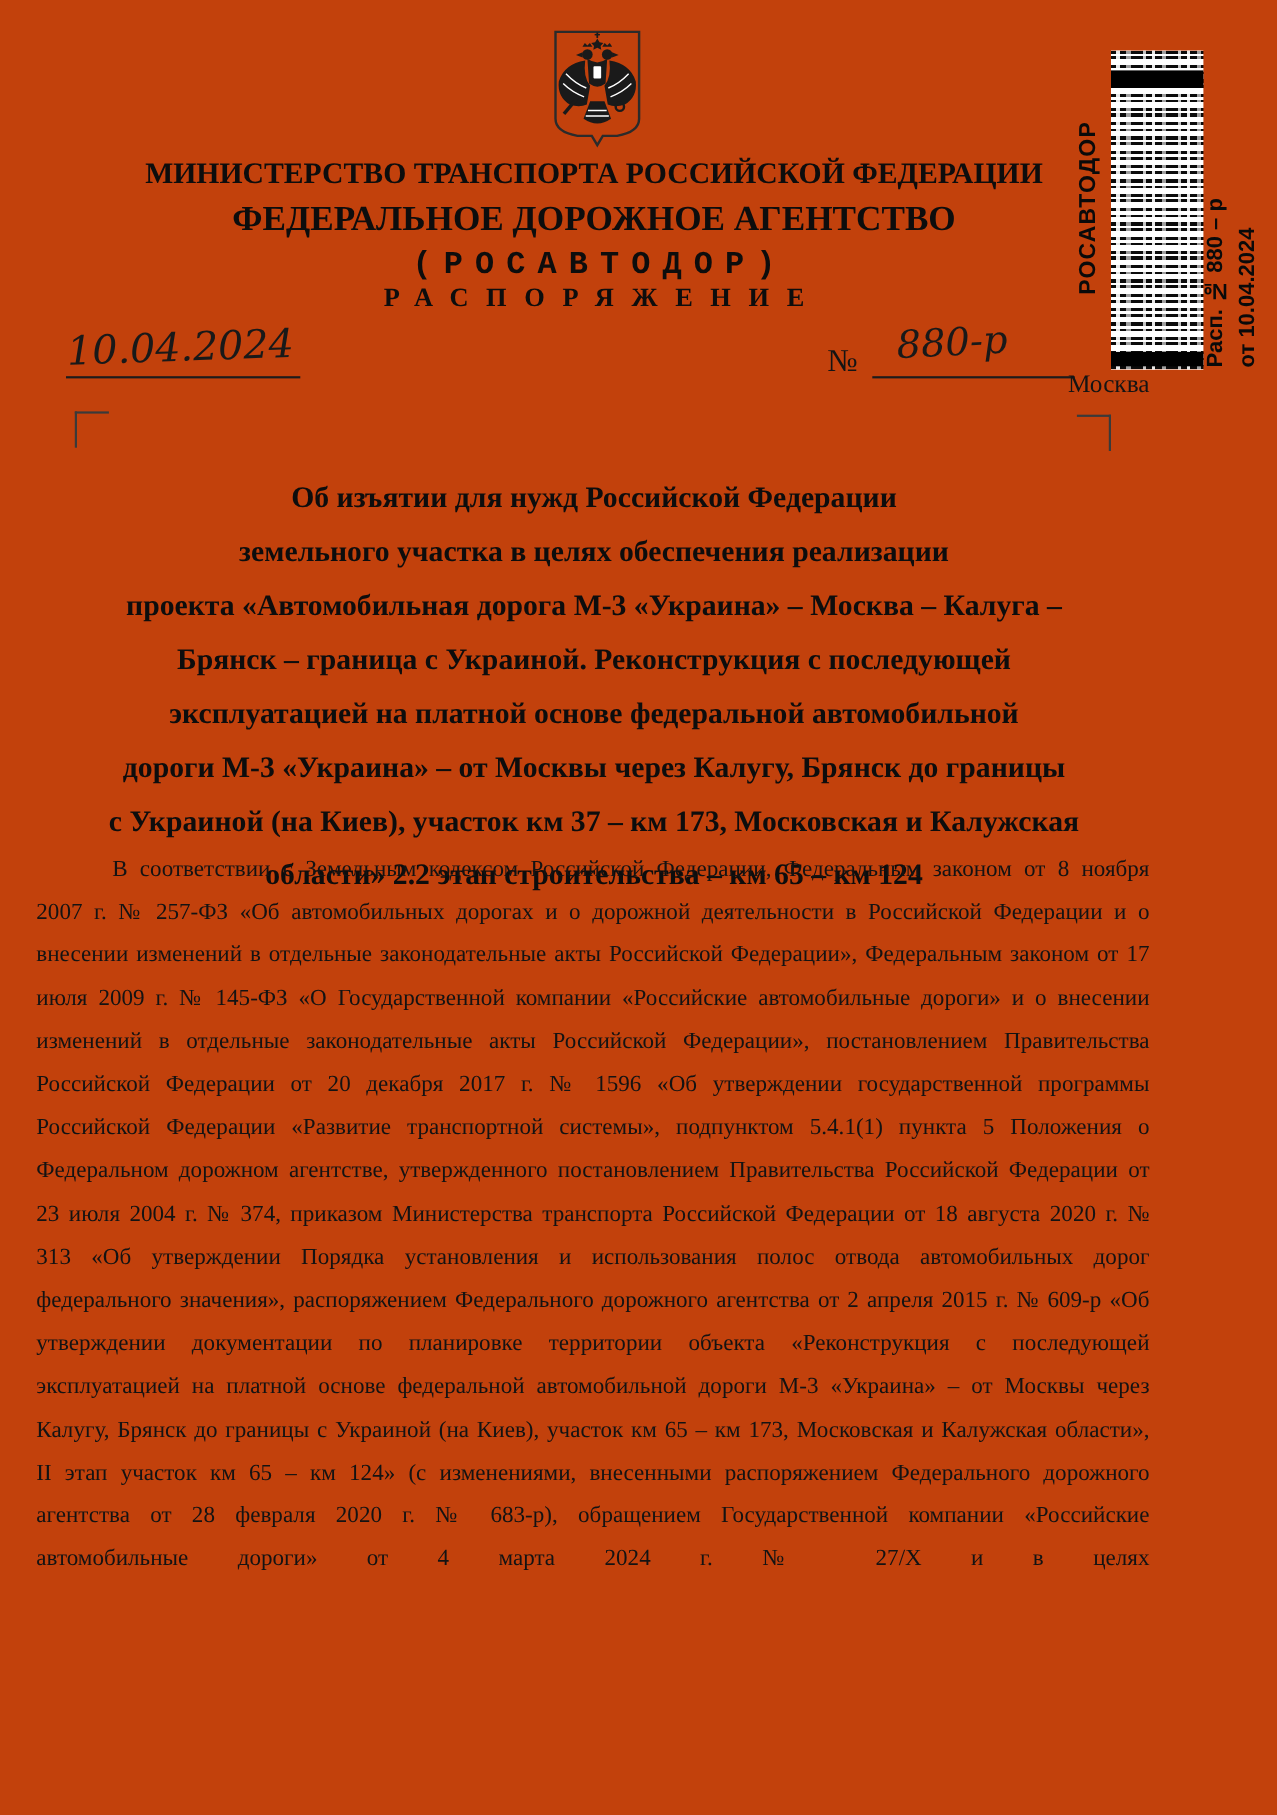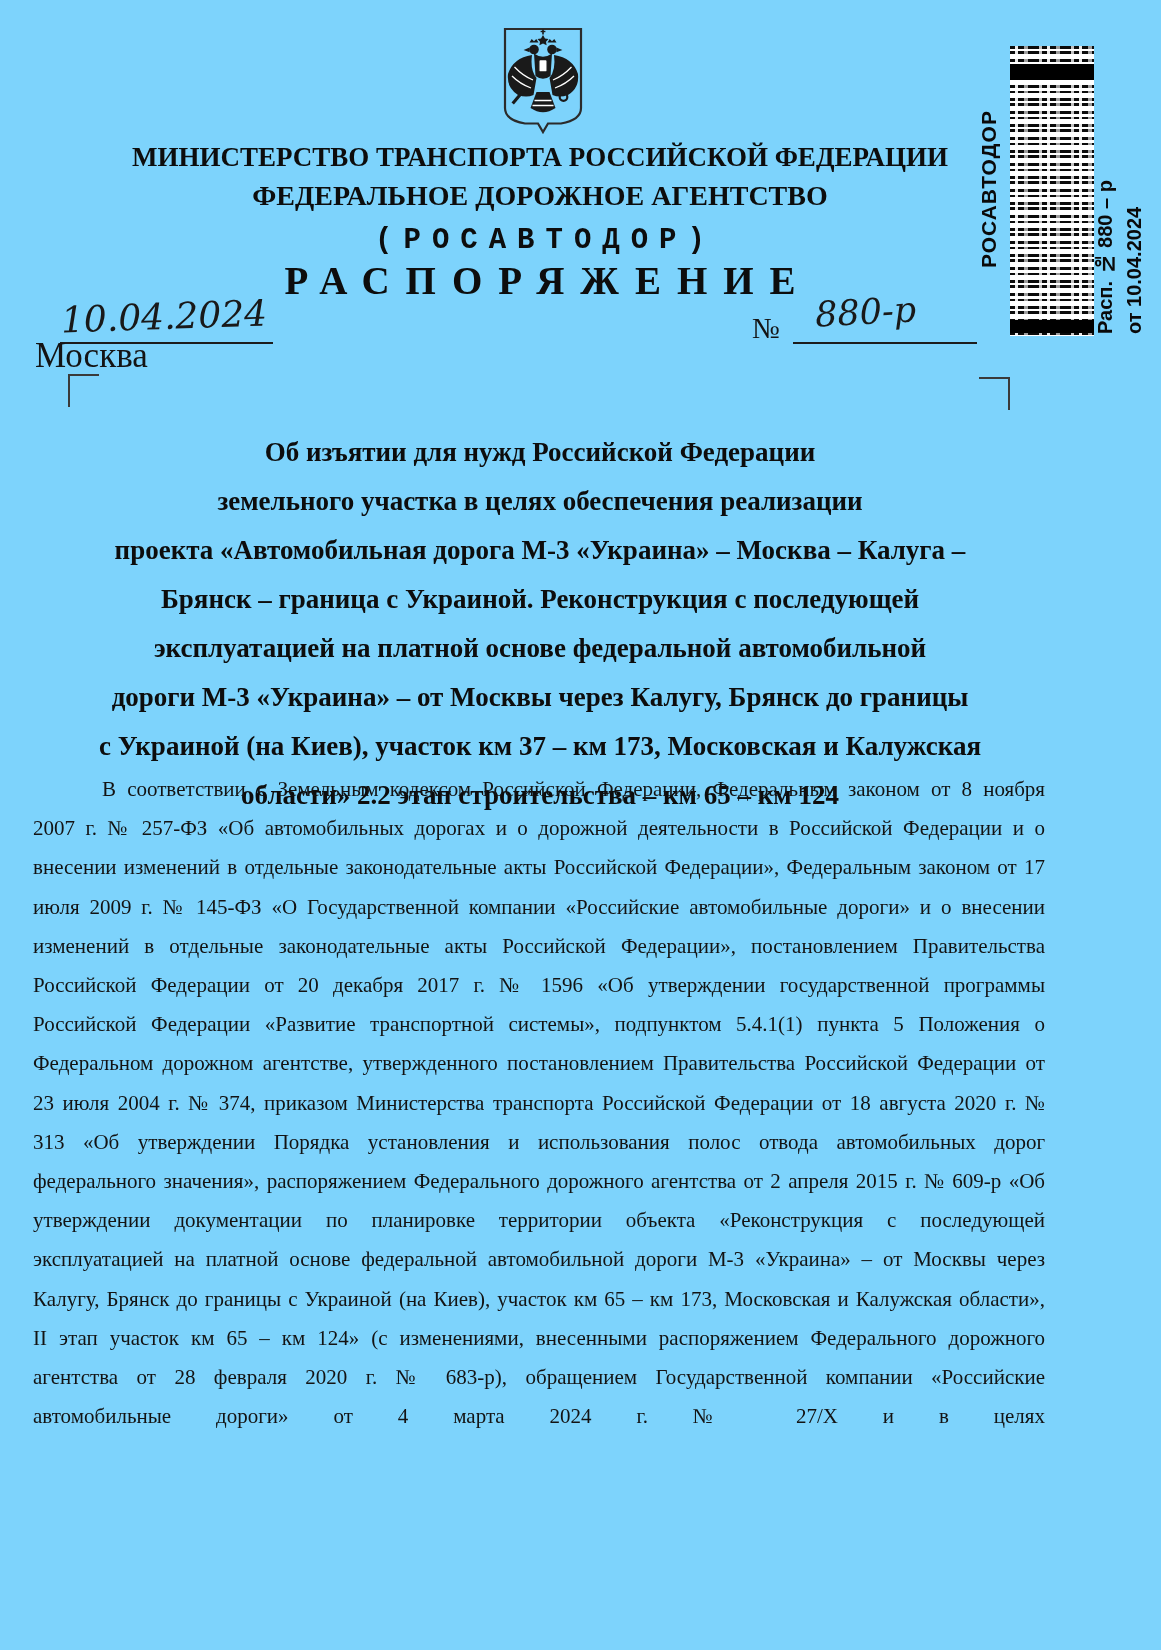--- a/index.html
+++ b/index.html
@@ -1,47 +1,47 @@
 <!DOCTYPE html>
 <html><head>
 <meta charset="utf-8">
 <style>
   * { margin:0; padding:0; box-sizing:border-box; }
   html,body { background:#e8e8e8; }
   .page {
     position:relative; width:1161px; height:1650px; margin:0 auto;
-    background:#7dd3fc; overflow:hidden; color:#141414;
+    background:#c2410c; overflow:hidden; color:#141414;
     font-family:"Liberation Serif", serif;
   }
   .abs { position:absolute; }
 
   
   .emblem { left:497px; top:26px; width:92px; height:110px; }
 
   
   .hdr { left:30px; width:1020px; text-align:center; font-weight:bold; white-space:nowrap; color:#0d0d0d; }
   .hdr-ministry { top:142px; font-size:27px; }
-  .hdr-agency   { top:180px; font-size:28px; }
+  .hdr-agency   { top:180px; font-size:32px; }
   .hdr-rosav    { top:224px; font-size:29px; letter-spacing:11px; padding-left:11px;font-family:Liberation Mono, monospace; }
-  .hdr-type     { top:258px; font-size:39px; letter-spacing:16px; padding-left:16px; }
+  .hdr-type     { top:258px; font-size:24px; letter-spacing:16px; padding-left:16px; }
 
   
   .hand {
     font-family:"DejaVu Serif", serif; font-style:italic; color:#191919;
     white-space:nowrap;
   }
   .date-hand { left:58px; top:296px; width:212px; font-size:36px; text-align:center;
                transform:rotate(-2deg); }
   .num-sign  { left:752px; top:312px; font-size:29px; }
   .num-hand  { left:798px; top:292px; width:135px; font-size:35px; text-align:center;
                transform:rotate(-3deg); }
   .rule { height:2px; background:#1c1c1c; }
   .rule-date { left:60px;  top:342px; width:213px; }
   .rule-num  { left:793px; top:342px; width:184px; }
-  .city { left:35px; top:336px; width:1010px; text-align:left; font-size:35px; }
+  .city { left:35px; top:336px; width:1010px; text-align:right; font-size:23px; }
 
   
   .corner { width:31px; height:33px; }
   .corner-l { left:68px;  top:374px; border-left:2px solid #3a3a3a; border-top:2px solid #3a3a3a; }
   .corner-r { left:979px; top:377px; border-right:2px solid #3a3a3a; border-top:2px solid #3a3a3a; }
 
   
   .title {
     left:35px; top:428px; width:1010px; text-align:center;
     font-size:27px; font-weight:bold; line-height:49px;

